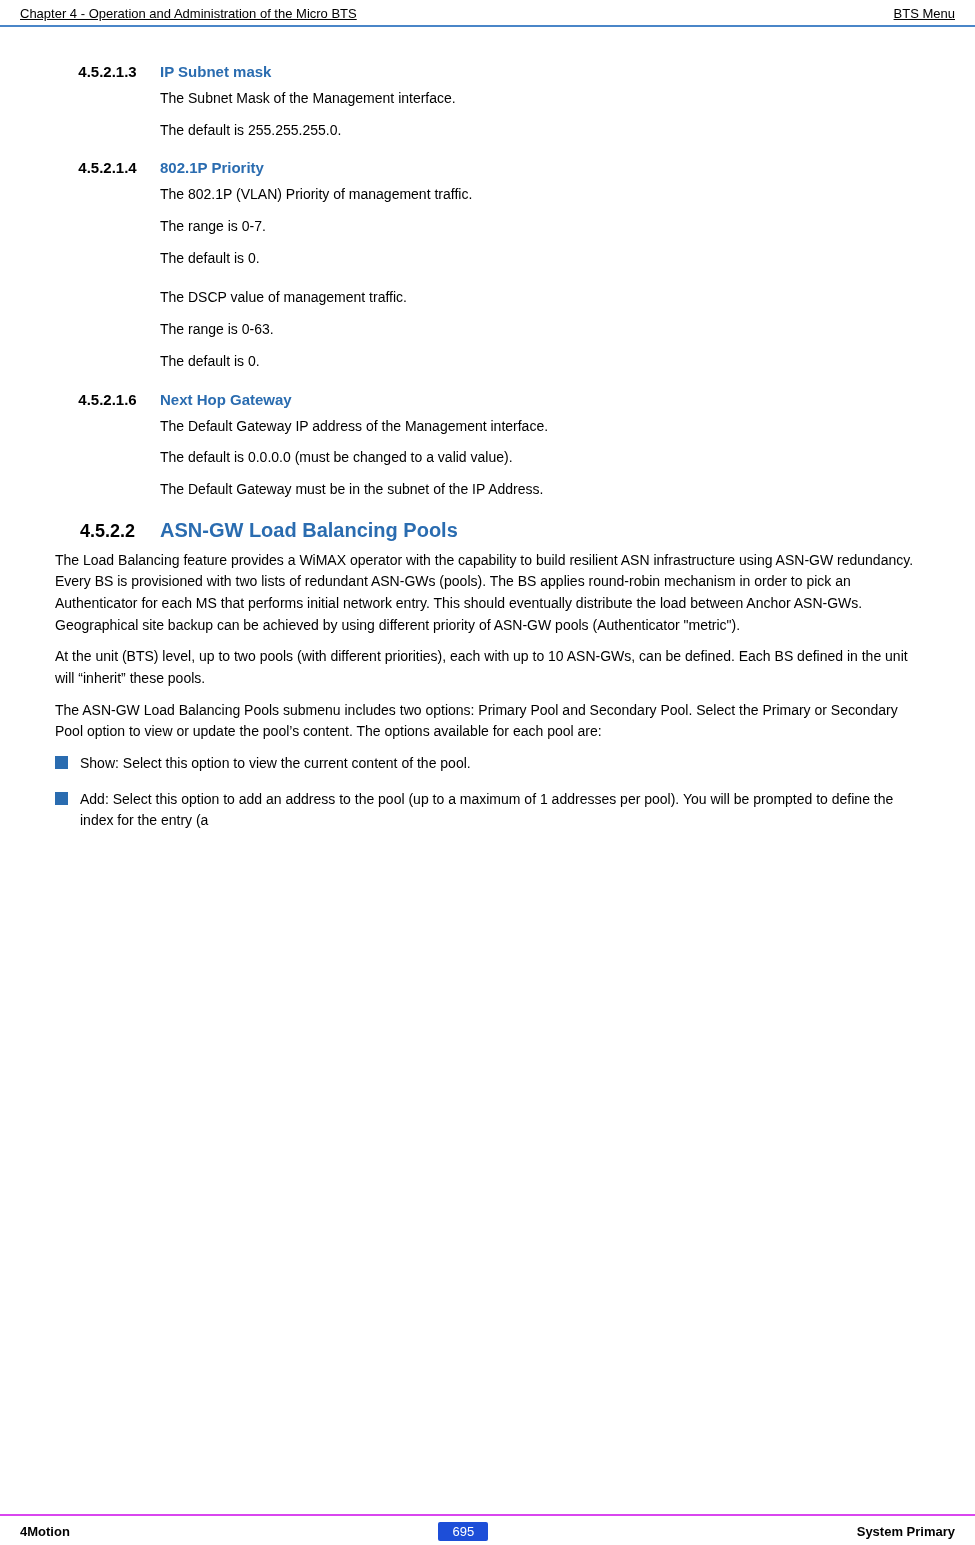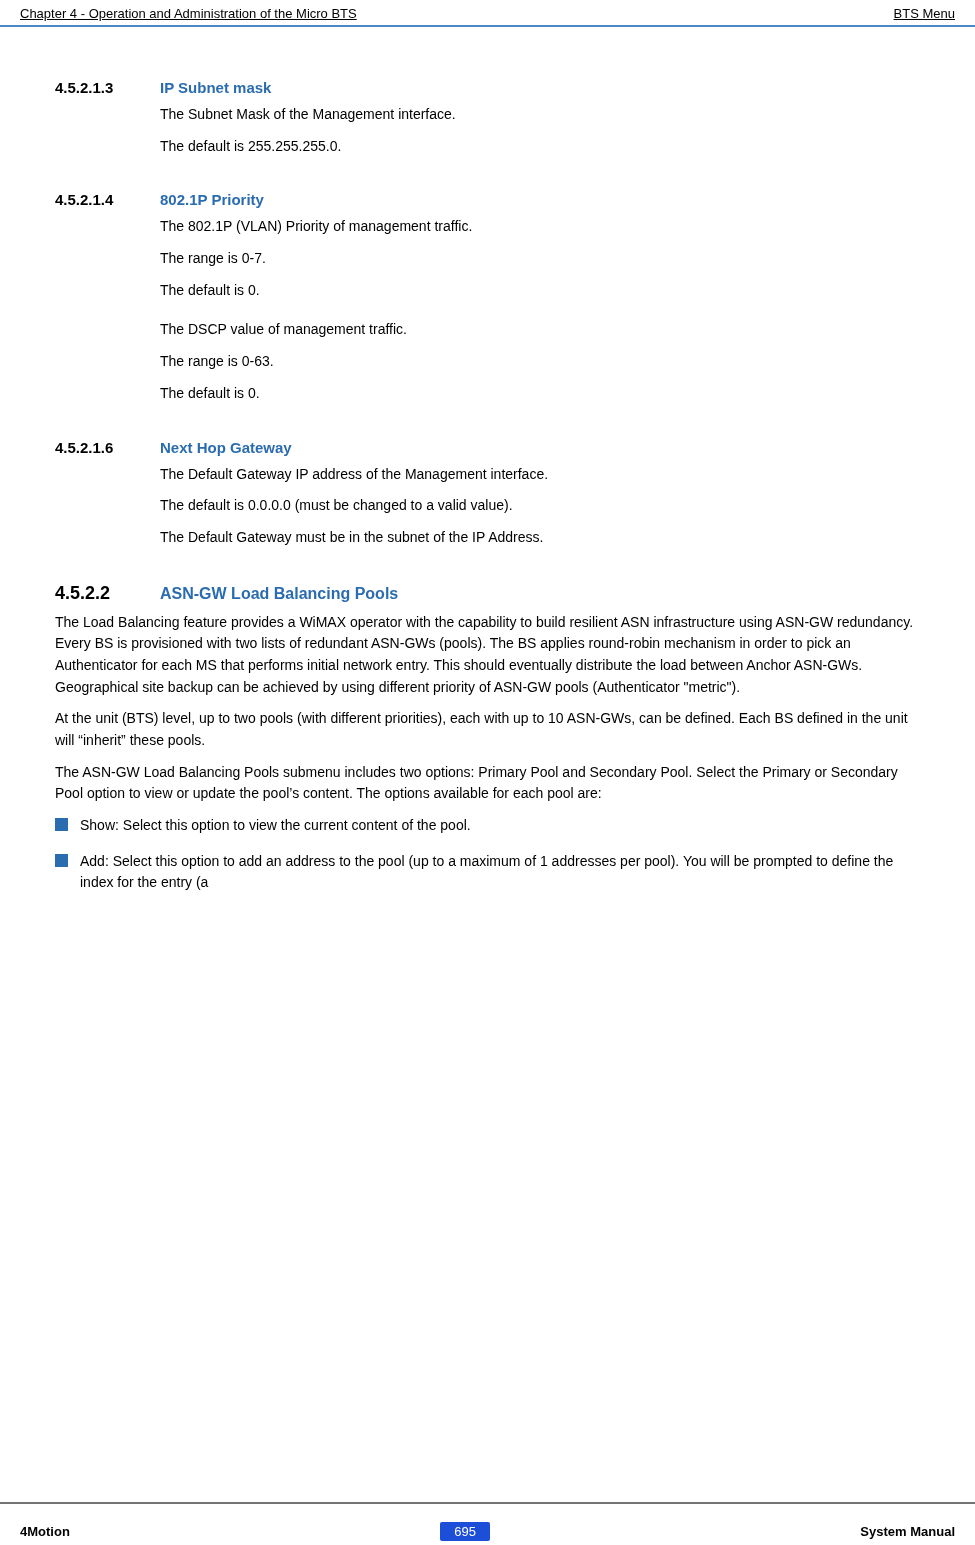--- a/index.html
+++ b/index.html
@@ -31,35 +31,36 @@
     .page-content {
       padding: 18px 55px 18px 55px;
     }
     .section {
       margin-bottom: 18px;
     }
     .section-heading {
       display: flex;
       align-items: baseline;
       margin-bottom: 8px;
-      margin-top: 34px;
+      margin-top: 18px;
+      text-align: center;
     }
     .section-number {
       font-size: 15px;
       font-weight: bold;
       color: #000;
       min-width: 105px;
     }
     .section-name {
       font-size: 15px;
       font-weight: bold;
       color: #2a6cb0;
     }
     .section-name-large {
-      font-size: 16px;
+      font-size: 20px;
       font-weight: bold;
       color: #2a6cb0;
     }
     .section-number-large {
       font-size: 18px;
       font-weight: bold;
       color: #000;
       min-width: 105px;
     }
     .body-text {
@@ -94,22 +95,22 @@
     .bullet-text {
       font-size: 14px;
       line-height: 1.55;
       color: #000;
       flex: 1;
     }
     .page-footer {
       display: flex;
       justify-content: space-between;
       align-items: center;
-      border-top: 2px solid #737373;
-      padding: 18px 20px 4px 20px;
+      border-top: 2px solid #d946ef;
+      padding: 6px 20px 4px 20px;
       position: absolute;
       bottom: 0;
       left: 0;
       right: 0;
     }
     .footer-left {
       font-size: 13px;
       font-weight: bold;
       color: #000;
     }
@@ -188,15 +189,15 @@
         <div class="bullet-item">
           <span class="bullet-square"></span>
           <span class="bullet-text">Add: Select this option to add an address to the pool (up to a maximum of 1 addresses per pool). You will be prompted to define the index for the entry (a</span>
         </div>
       </div>
     </div>
 
   <div class="page-footer">
     <span class="footer-left">4Motion</span>
     <span class="footer-center">695</span>
-    <span class="footer-right">System Manual</span>
+    <span class="footer-right">System Primary</span>
   </div>
 </div>
 
 </body></html>

